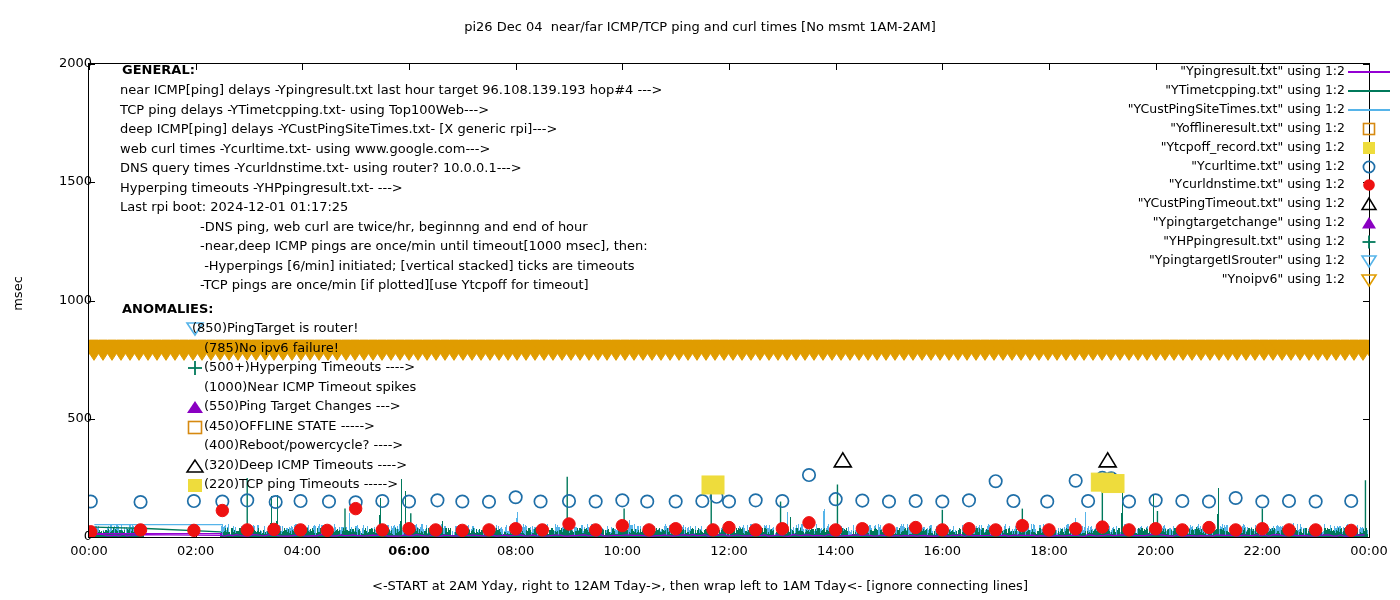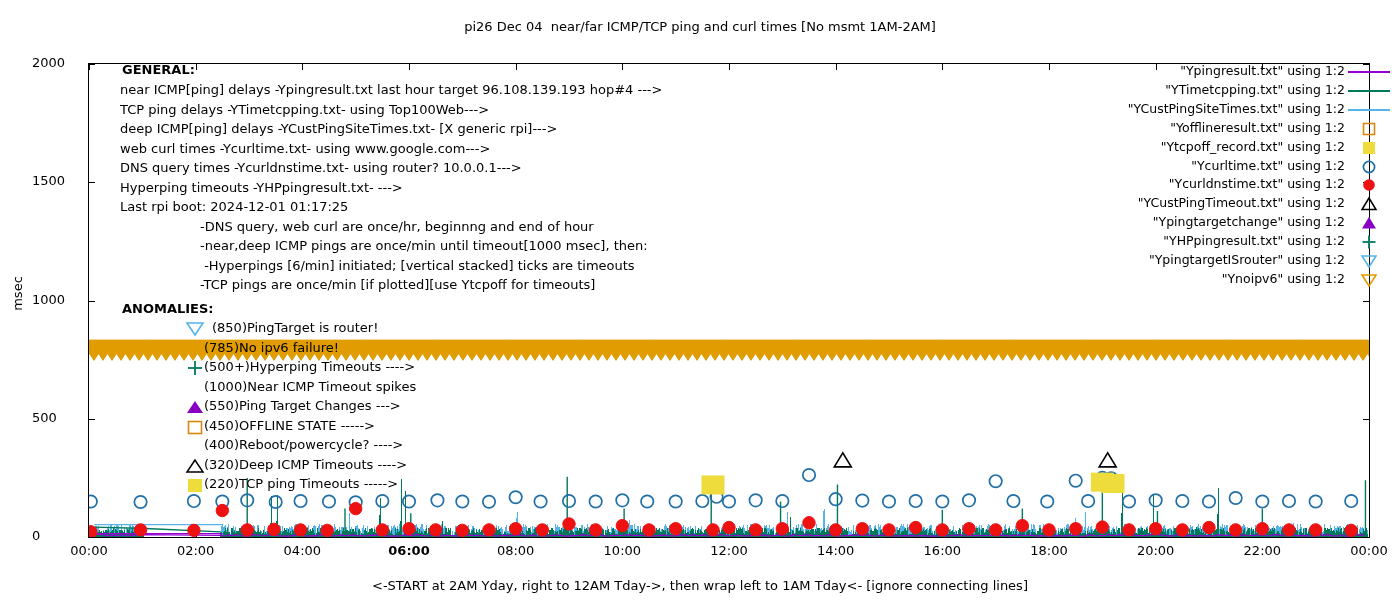--- a/index.html
+++ b/index.html
@@ -5,21 +5,21 @@
   html,body{margin:0;padding:0;background:#ffffff;}
   body{width:1400px;height:600px;font-family:"DejaVu Sans",sans-serif;overflow:hidden;}
   #root{position:relative;width:1400px;height:600px;}
   .txt{position:absolute;white-space:pre;color:#000;}
   #title{left:0;top:19px;width:1400px;text-align:center;font-size:13px;}
   #ylabel{position:absolute;left:-13px;top:286px;width:60px;text-align:center;font-size:13px;
           transform:rotate(-90deg);transform-origin:50% 50%;}
   #xlabel{left:0;top:578px;width:1400px;text-align:center;font-size:13px;}
   #plot{position:absolute;left:88px;top:63px;width:1282px;height:475px;
         border:1px solid #000;box-sizing:border-box;overflow:hidden;background:transparent;}
-  .ytick{position:absolute;right:1308px;width:60px;font-size:13px;color:#000;}
+  .ytick{position:absolute;right:1308px;width:60px;text-align:right;font-size:13px;color:#000;}
   .ytmk{position:absolute;left:88px;width:7px;height:1px;background:#000;}
   .ytmk2{position:absolute;left:1363px;width:7px;height:1px;background:#000;}
   .xtick{position:absolute;top:543px;width:70px;margin-left:-35px;text-align:center;font-size:13px;color:#000;}
   .xtmk{position:absolute;top:531px;width:1px;height:7px;background:#000;}
   .xtmk2{position:absolute;top:63px;width:1px;height:7px;background:#000;}
   .ann{position:absolute;font-size:13px;color:#000;white-space:pre;}
   .annb{font-weight:bold;}
   .leg{position:absolute;font-size:12.5px;color:#000;white-space:pre;text-align:right;
        width:360px;right:55px;}
   .legline{position:absolute;right:10px;width:42px;height:2px;}
@@ -369,33 +369,33 @@
 
   <div id="annblock">
       <div class="ann annb" style="left: 122px; top: 62px;">GENERAL:</div>
       <div class="ann" style="left: 120px; top: 82px;">near ICMP[ping] delays -Ypingresult.txt last hour target 96.108.139.193 hop#4 ---&gt;</div>
       <div class="ann" style="left: 120px; top: 101.5px;">TCP ping delays -YTimetcpping.txt- using Top100Web---&gt;</div>
       <div class="ann" style="left: 120px; top: 121px;">deep ICMP[ping] delays -YCustPingSiteTimes.txt- [X generic rpi]---&gt;</div>
       <div class="ann" style="left: 120px; top: 140.5px;">web curl times -Ycurltime.txt- using www.google.com---&gt;</div>
       <div class="ann" style="left: 120px; top: 160px;">DNS query times -Ycurldnstime.txt- using router? 10.0.0.1---&gt;</div>
       <div class="ann" style="left: 120px; top: 179.5px;">Hyperping timeouts -YHPpingresult.txt- ---&gt;</div>
       <div class="ann" style="left: 120px; top: 199px;">Last rpi boot: 2024-12-01 01:17:25</div>
-      <div class="ann" style="left: 200px; top: 218.5px;">-DNS query, web curl are once/hr, beginnng and end of hour</div>
+      <div class="ann" style="left: 200px; top: 218.5px;">-DNS ping, web curl are twice/hr, beginnng and end of hour</div>
       <div class="ann" style="left: 200px; top: 238px;">-near,deep ICMP pings are once/min until timeout[1000 msec], then:</div>
       <div class="ann" style="left: 200px; top: 257.5px;"> -Hyperpings [6/min] initiated; [vertical stacked] ticks are timeouts</div>
-      <div class="ann" style="left: 200px; top: 277px;">-TCP pings are once/min [if plotted][use Ytcpoff for timeouts]</div>
+      <div class="ann" style="left: 200px; top: 277px;">-TCP pings are once/min [if plotted][use Ytcpoff for timeout]</div>
       <div class="ann annb" style="left: 122px; top: 300.5px;">ANOMALIES:</div>
       <div>
         <div class="key-ico" style="left: 186px; top: 321px; width: 18px; height: 16px;">
           <svg width="18" height="16">
             <polygon points="1,2 17,2 9,14" fill="none" stroke="#56b4e9" stroke-width="1.6"></polygon>
           </svg>
         </div>
       </div>
-      <div class="ann" style="left: 212px; top: 320px; text-align: center;">(850)PingTarget is router!</div>
+      <div class="ann" style="left: 192px; top: 320px; text-align: center;">(850)PingTarget is router!</div>
       <div>
         <div class="key-ico" style="left: 186px; top: 340.5px; width: 18px; height: 16px;">
           <svg width="18" height="16">
             <polygon points="1,2 17,2 9,14" fill="none" stroke="#e09c00" stroke-width="1.6"></polygon>
           </svg>
         </div>
       </div>
       <div class="ann" style="left: 204px; top: 339.5px;">(785)No ipv6 failure!</div>
       <div>
         <div class="key-ico" style="left: 186px; top: 360px; width: 18px; height: 16px;">

